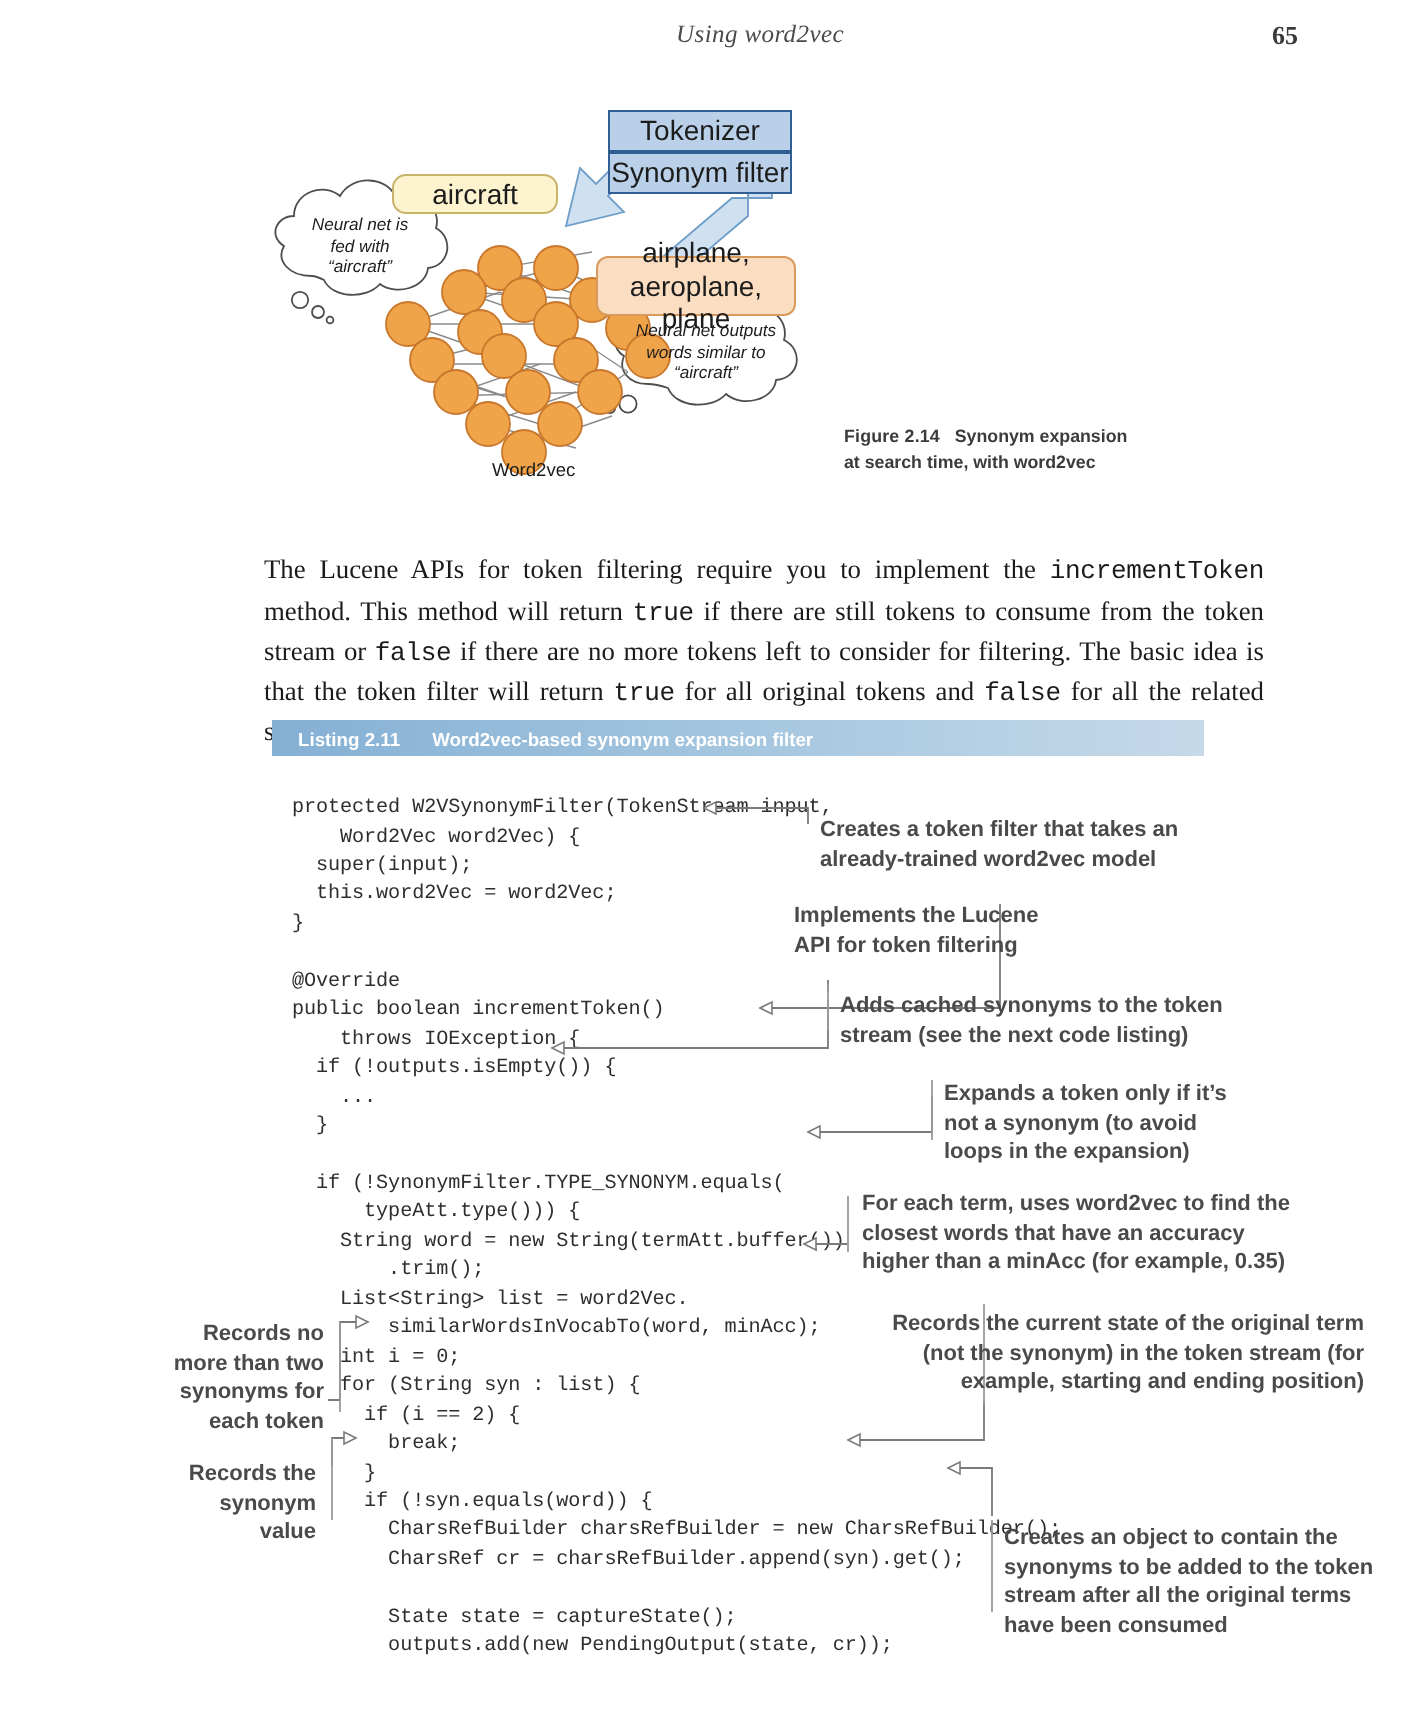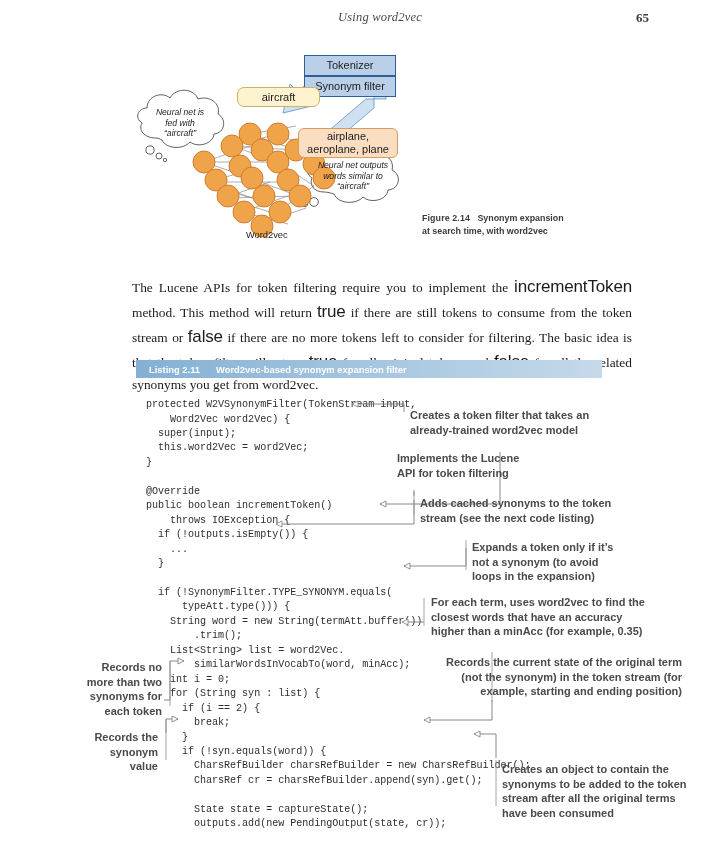--- a/index.html
+++ b/index.html
@@ -21,26 +21,26 @@
   .runhead .folio{
     position:absolute;right:55px;top:0;font-size:13px;font-weight:bold;
     color:#3b3b3b;font-family:"Liberation Serif",serif;
   }
 
   
   .figure{position:absolute;left:128px;top:46px;width:510px;height:200px;}
   .fsvg{position:absolute;left:0;top:0;}
   .fbox{
     position:absolute;box-sizing:border-box;
-    font-family:"Liberation Sans",sans-serif;font-size:11px;color:#1c1c1c;
+    font-family:"Liberation Sans",sans-serif;font-size:14px;color:#1c1c1c;
     display:flex;align-items:center;justify-content:center;text-align:center;
     line-height:1.18;
   }
   .fbox.blue{background:#b9d0e8;border:1px solid #2f5f94;}
-  .fbox.yellow{background:#fdf3cf;border:1px solid #c9b26a;border-radius:7px;margin-left:41px;}
+  .fbox.yellow{background:#fdf3cf;border:1px solid #c9b26a;border-radius:7px;}
   .fbox.peach{background:#fbddc2;border:1px solid #d89a5e;border-radius:7px;}
   .cloudtext{
     position:absolute;font-family:"Liberation Sans",sans-serif;
     font-style:italic;font-size:8.6px;color:#1c1c1c;text-align:center;
     line-height:1.25;
   }
   .w2vlabel{
     position:absolute;font-family:"Liberation Sans",sans-serif;
     font-size:9.3px;color:#1c1c1c;
   }
@@ -51,21 +51,21 @@
   }
   .figcap .num{letter-spacing:.1px;}
 
   
   .para{
     position:absolute;left:132px;top:262px;width:500px;
     font-size:13.4px;line-height:1.47;text-align:justify;
     font-family:"Liberation Serif",serif;color:#1b1b1b;
   }
   .para code{
-    font-family:Liberation Sans, sans-serif;font-size:17px;
+    font-family:Liberation Mono, monospace;font-size:13px;
     letter-spacing:-.15px;
   }
 
   
   .listhdr{
     position:absolute;left:136px;top:360px;width:466px;height:18px;
     background:linear-gradient(to right,#84b0d4 0%,#a8c8e0 55%,#c5d9ea 100%);
     font-family:"Liberation Sans",sans-serif;font-weight:bold;font-size:9.4px;
     color:#ffffff;display:flex;align-items:center;
   }

